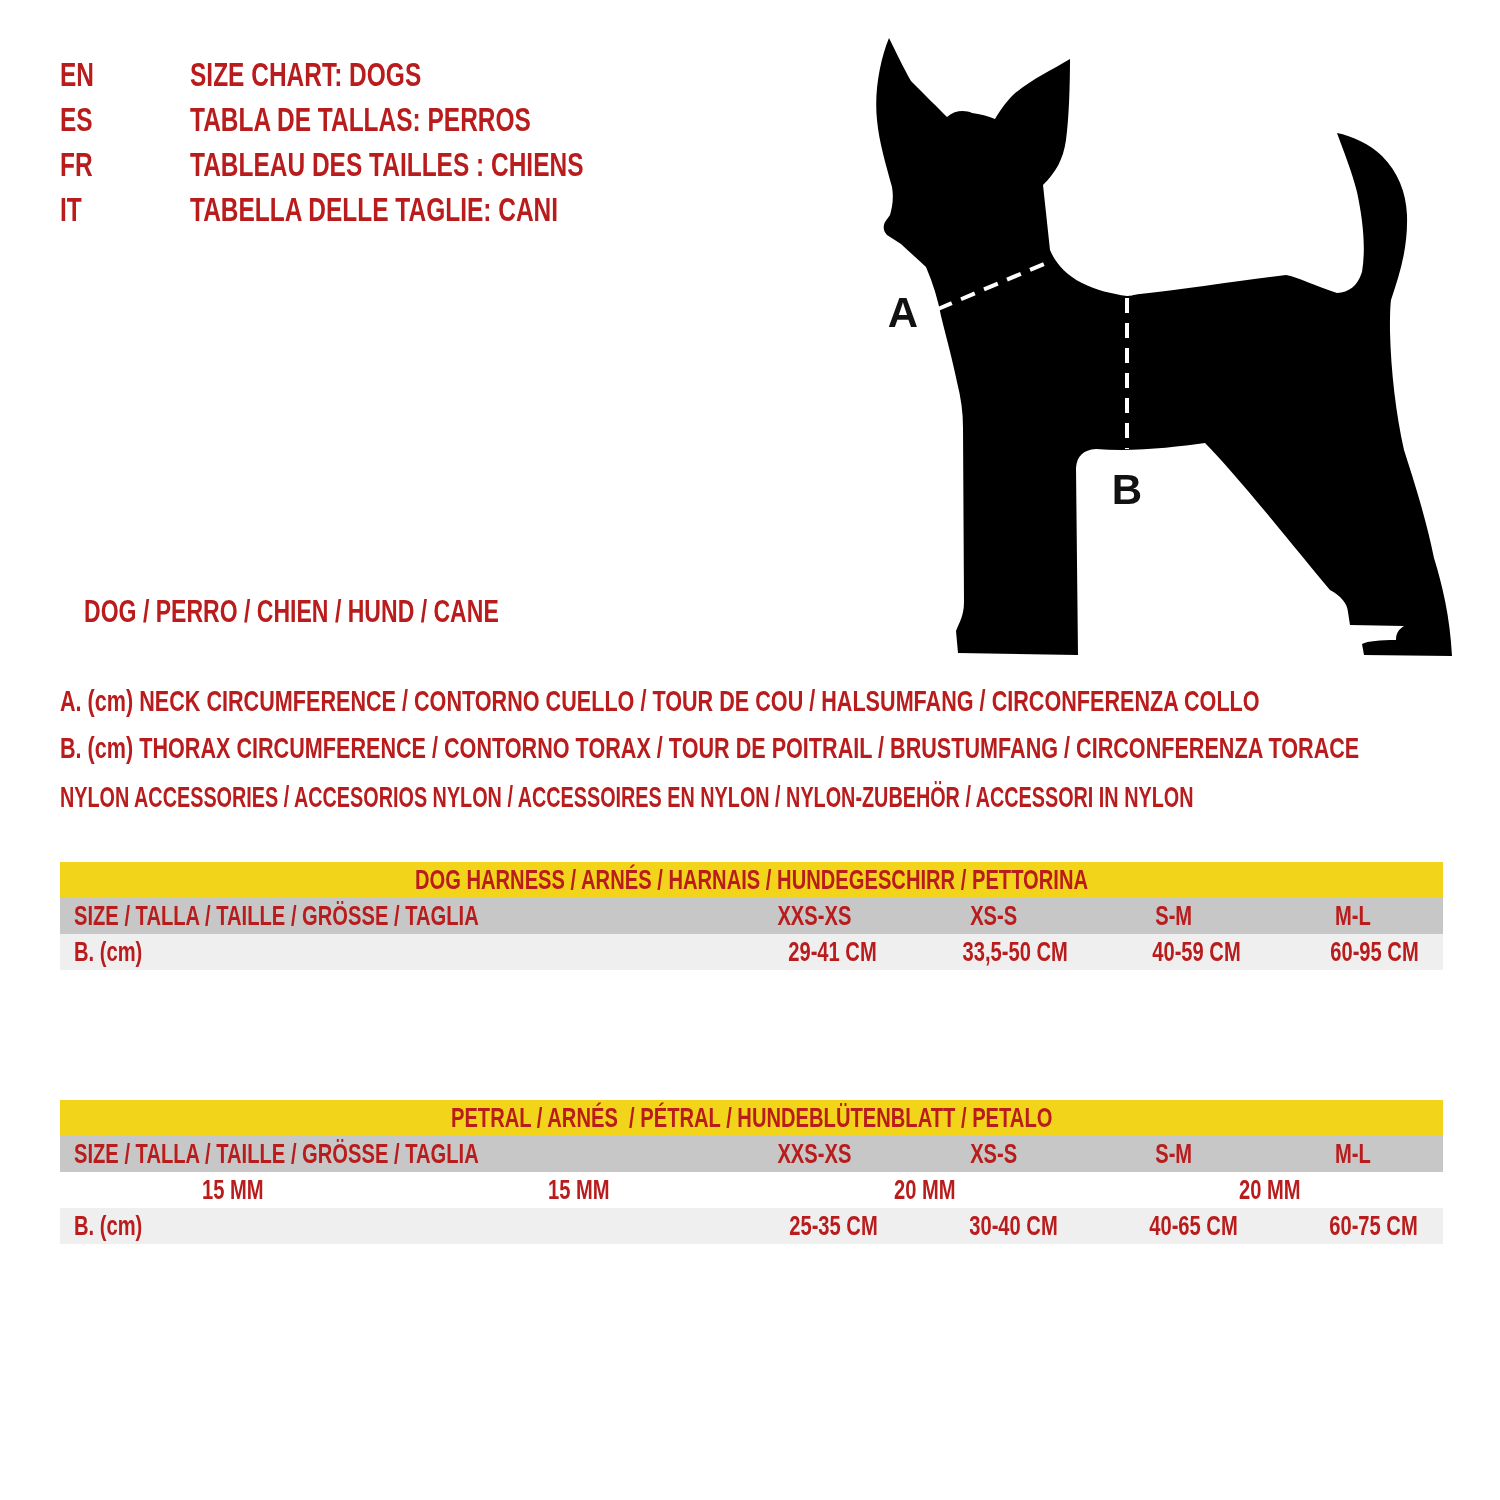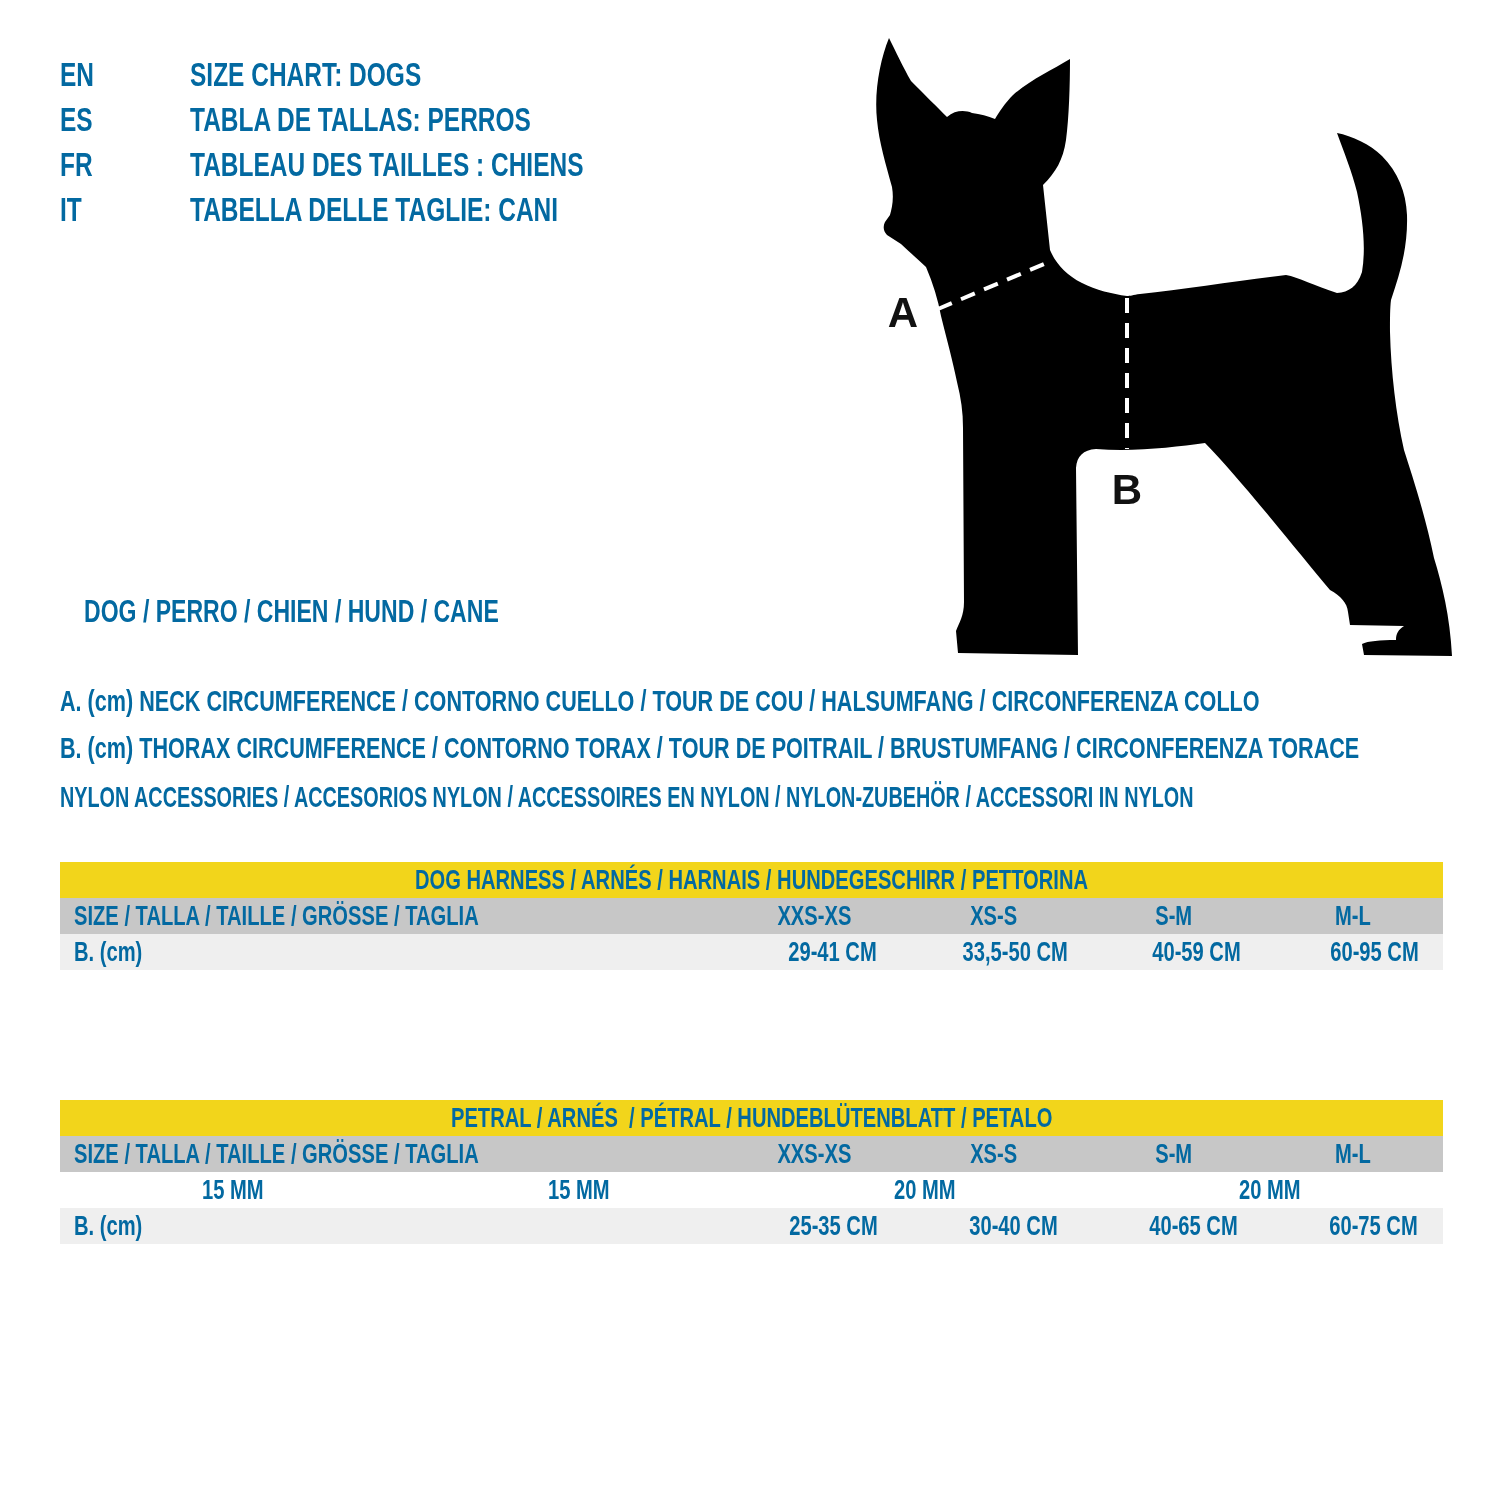--- a/index.html
+++ b/index.html
@@ -1,17 +1,17 @@
 <!DOCTYPE html>
 <html><head>
 <meta charset="utf-8">
 <style>
   html,body{margin:0;padding:0;background:#fff;}
   .page{position:relative;width:1500px;height:1500px;background:#ffffff;overflow:hidden;
-        font-family:"Liberation Sans","DejaVu Sans",sans-serif;color:#0369a1;}
+        font-family:"Liberation Sans","DejaVu Sans",sans-serif;color:#b91c1c;}
   
   .cx,.cxc,.cxt{display:inline-block;white-space:pre;font-weight:700;}
   .cx{transform:scaleX(.72);transform-origin:0 50%;}
   .cxc{transform:scaleX(.72);transform-origin:50% 50%;}
   .cxt{transform:scaleX(.66);transform-origin:0 50%;}
 
   
   .langs{position:absolute;left:60px;top:52px;}
   .lang-row{height:45px;line-height:45px;font-size:34px;}
   .lang-code{position:absolute;left:0;}

